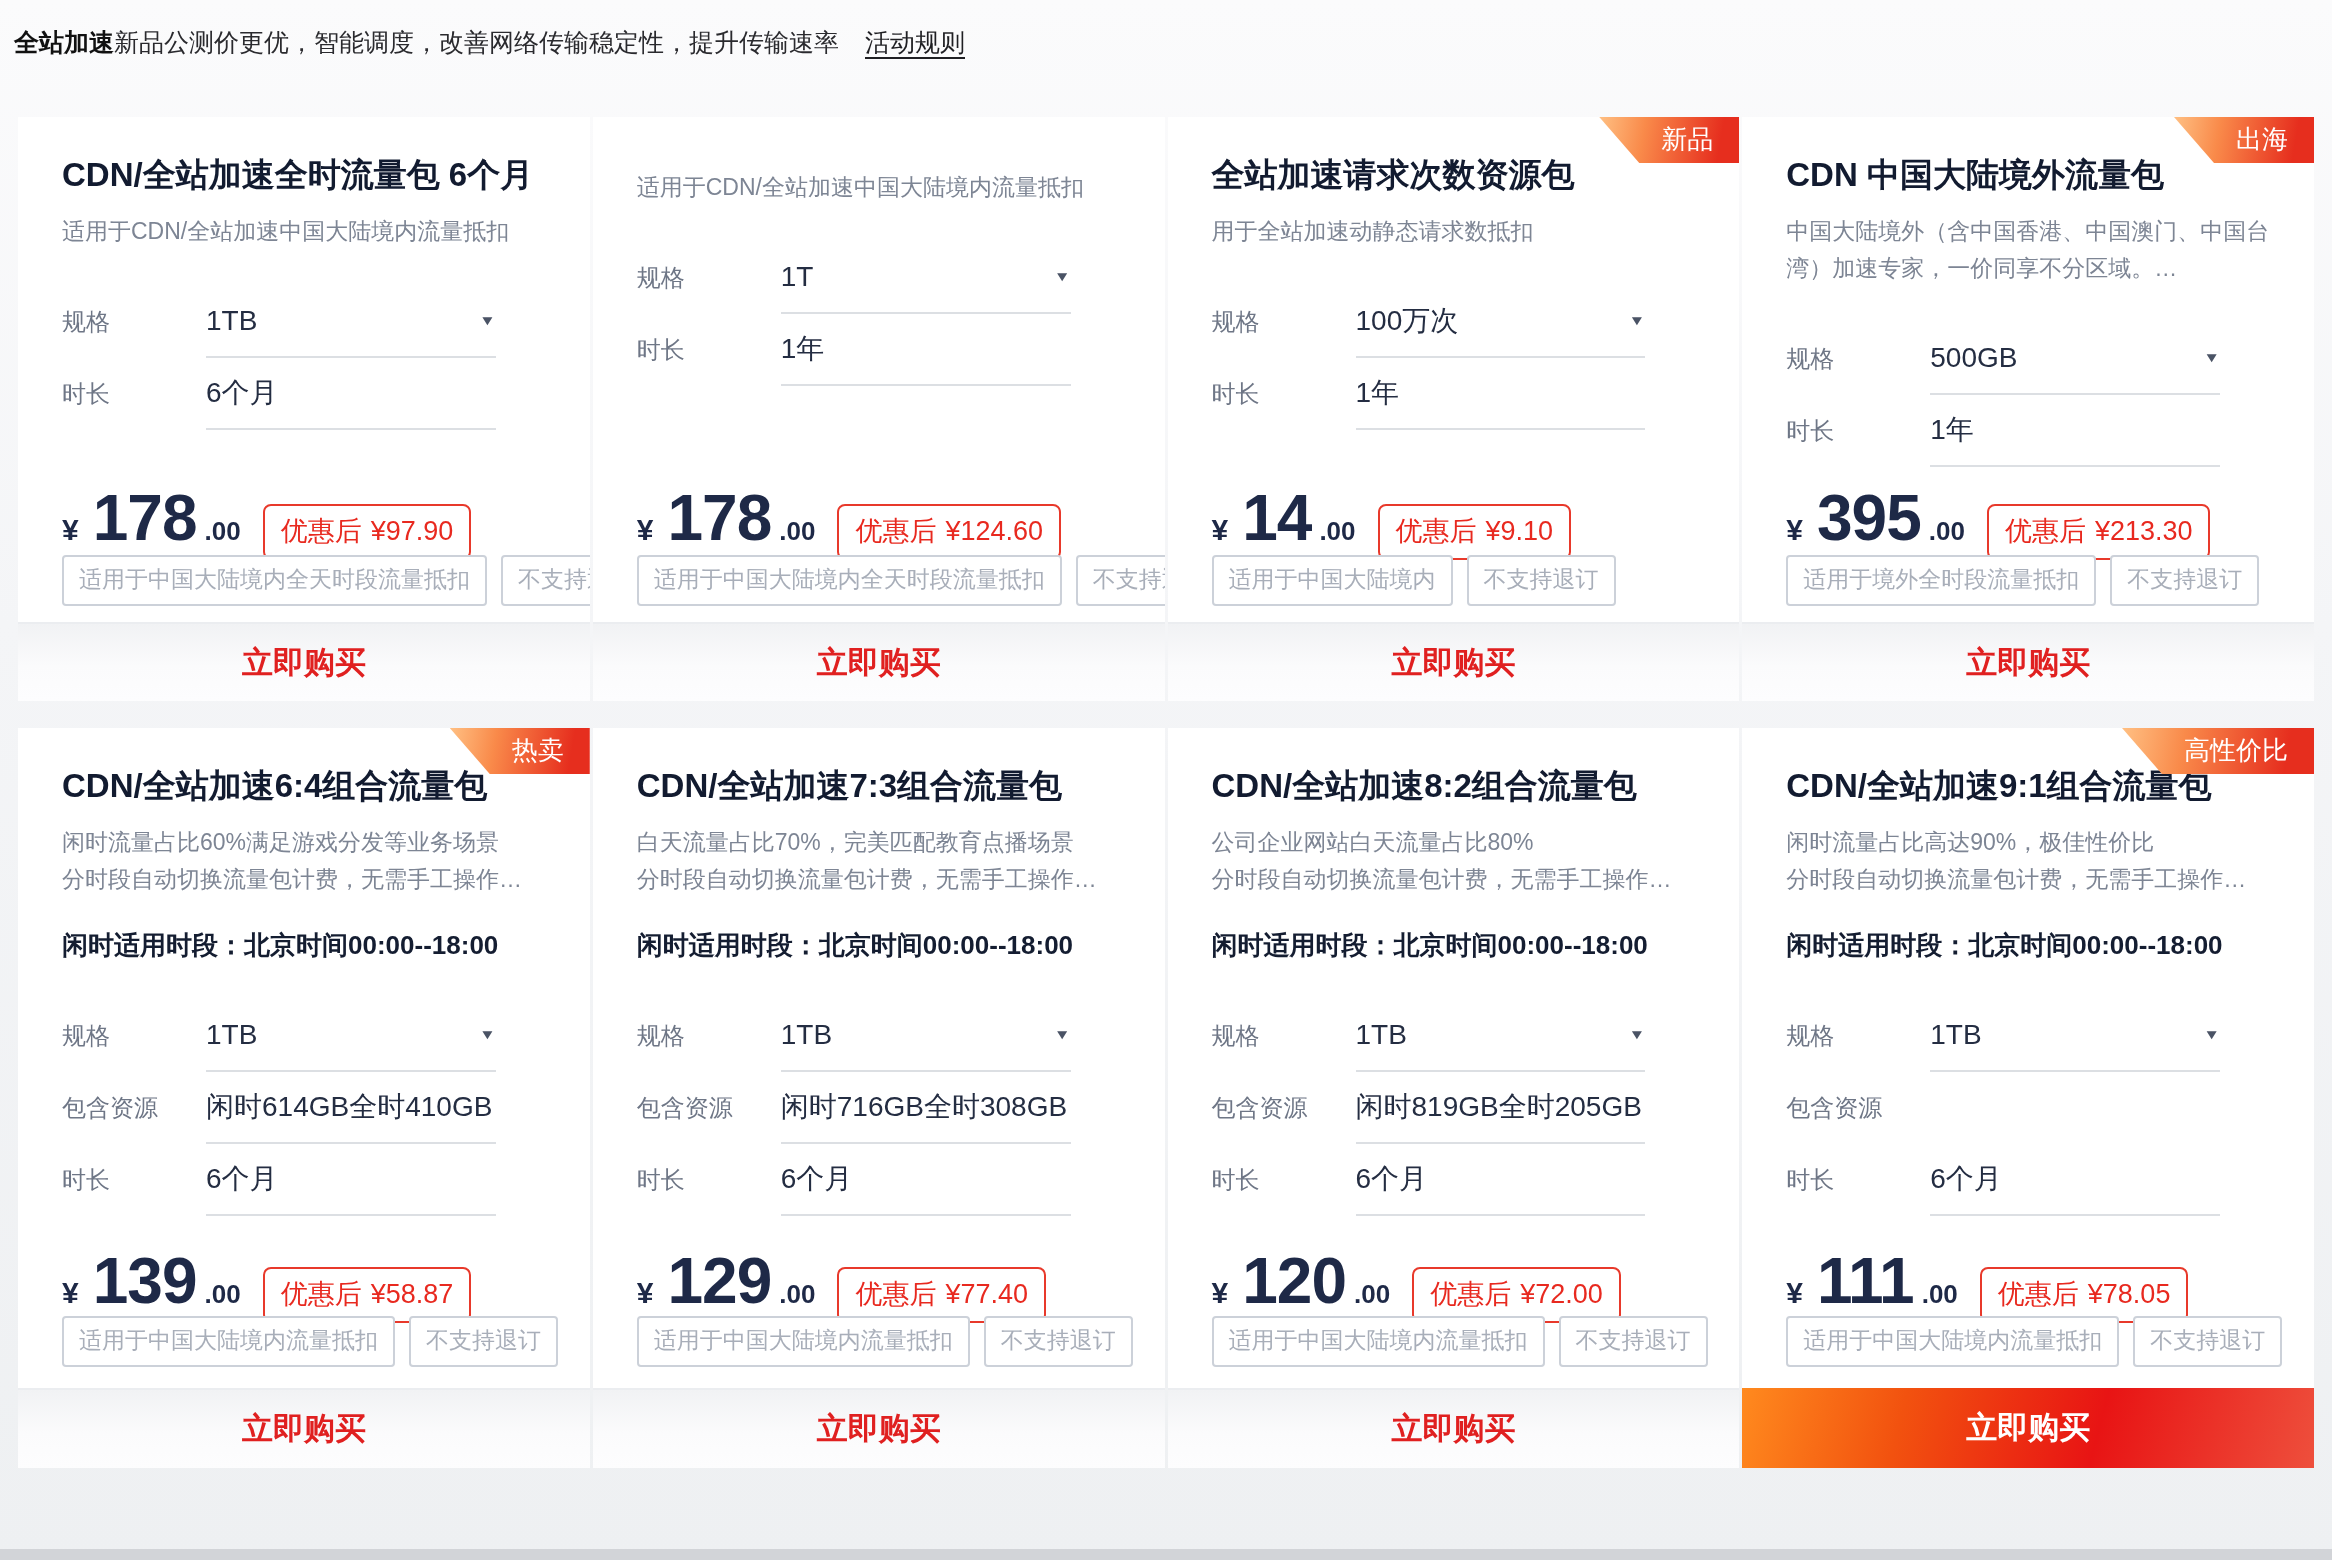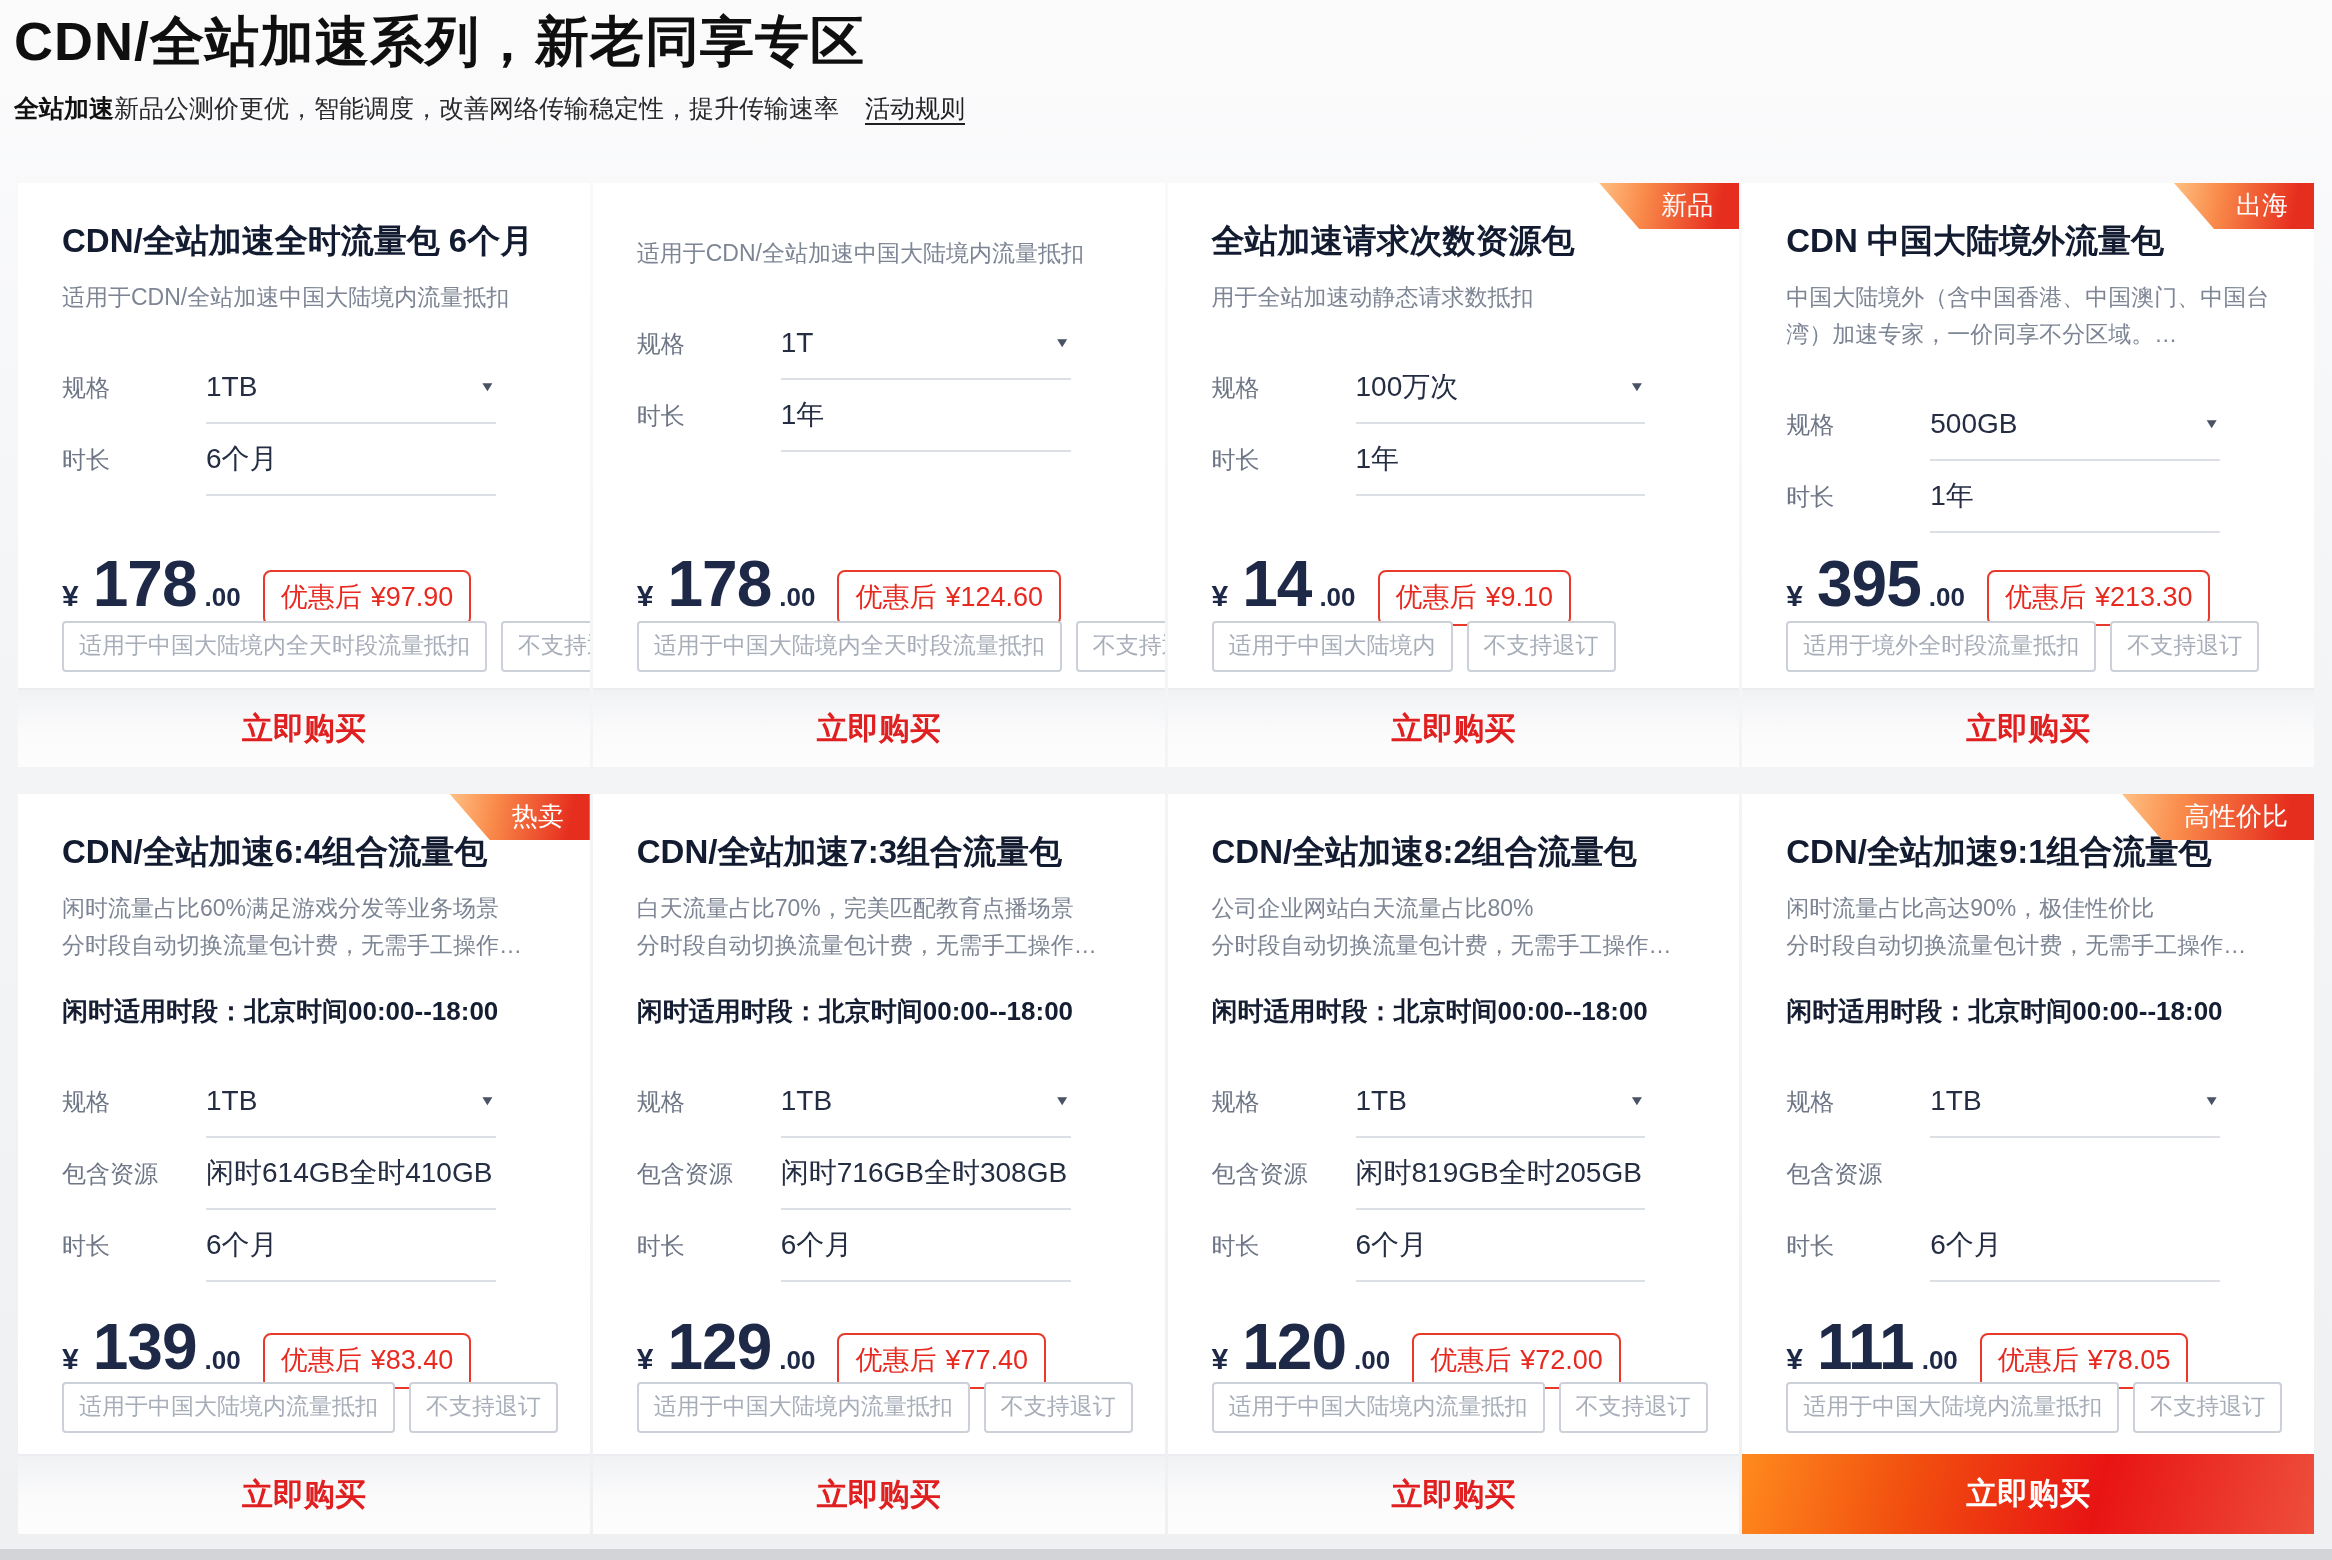--- a/index.html
+++ b/index.html
@@ -83,21 +83,20 @@
     border-top:none; color:#fff;
     background:linear-gradient(105deg,#ff8a1e 0%,#f2520f 28%,#e81414 62%,#ee4f3c 100%);
   }
   
   .hscrollbar { position:absolute; left:0; bottom:0; width:100%; height:11px; background:#d2d4d8; }
 </style>
 </head>
 <body>
 
 <div class="header">
-  <h1 class="page-title">CDN/全站加速系列，新老同享专区</h1>
   <p class="subtitle"><b>全站加速</b><span>新品公测价更优，智能调度，改善网络传输稳定性，提升传输速率</span><a class="rules-link">活动规则</a></p>
 </div>
 
 <div class="row row1">
 
   <article class="card">
     <h2 class="card-title">CDN/全站加速全时流量包 6个月</h2>
     <p class="desc">适用于CDN/全站加速中国大陆境内流量抵扣</p>
     <div class="specs">
       <div class="spec-row">
@@ -262,21 +261,21 @@
           <span class="spec-value">6个月</span>
         </div>
       </div>
     </div>
     <div class="price-row">
       <span class="cur">¥</span>
       <span class="int">139</span>
       <span class="dec">.00</span>
       <span class="discount">
           <span>优惠后</span>
-          <b>¥83.40</b>
+          <b>¥58.87</b>
         </span>
     </div>
     <div class="tags">
       <span class="tag">适用于中国大陆境内流量抵扣</span>
       <span class="tag">不支持退订</span>
     </div>
     <div class="buy">立即购买</div>
   </article>
 
   <article class="card">

